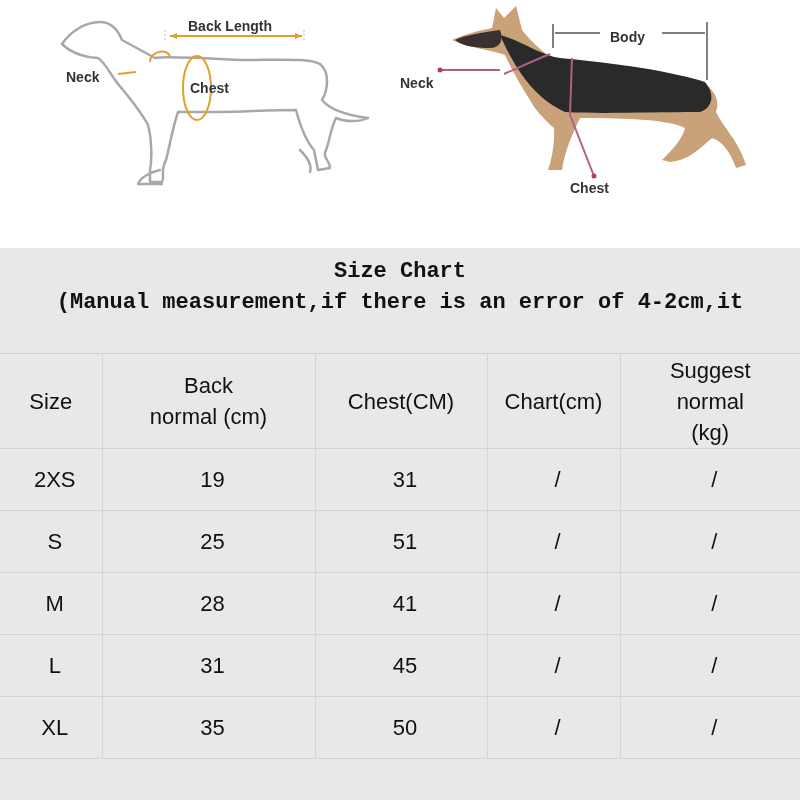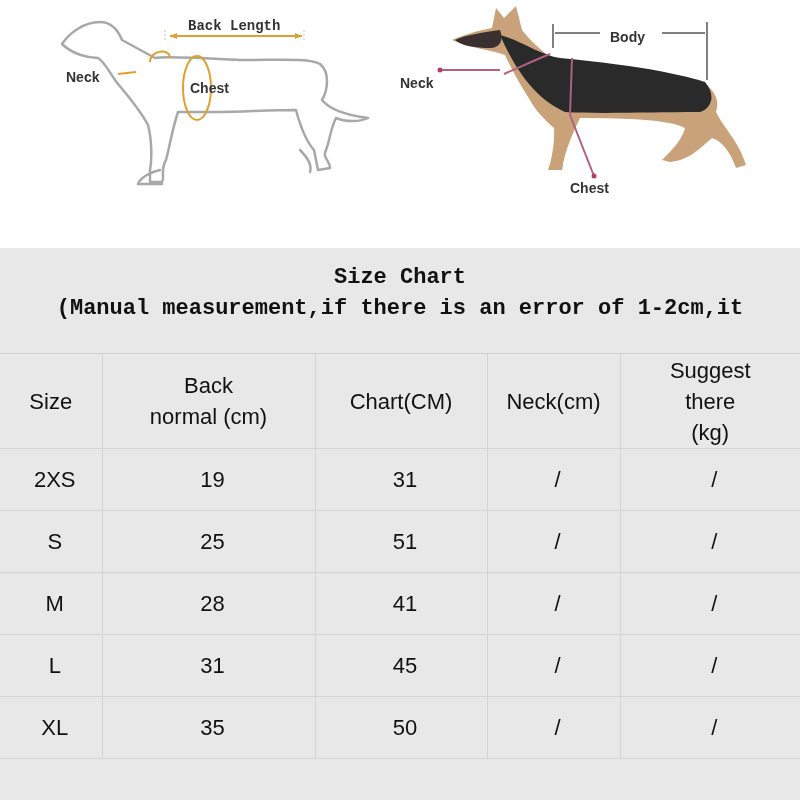--- a/index.html
+++ b/index.html
@@ -1,20 +1,20 @@
 <!DOCTYPE html>
 <html><head>
 <meta charset="utf-8">
 <style>
   html, body { margin: 0; padding: 0; }
   body { width: 800px; height: 800px; overflow: hidden; background: #ffffff; position: relative; font-family: "Liberation Sans", sans-serif; }
   .top { position: absolute; left: 0; top: 0; width: 800px; height: 248px; background: #ffffff; }
   .lbl { position: absolute; font-family: "Liberation Sans", sans-serif; font-weight: bold; font-size: 14px; color: #333; }
   .chart-area { position: absolute; left: 0; top: 248px; width: 800px; height: 552px; background: #e8e8e8; }
-  .title { position: absolute; left: 0; top: 0; width: 800px; height: 106px; text-align: center; font-family: "Liberation Mono", monospace; font-size: 22px; font-weight: bold; color: #111; line-height: 31px; padding-top: 14px; box-sizing: border-box; border-bottom: 1px solid #d0d0d0; }
+  .title { position: absolute; left: 0; top: 0; width: 800px; height: 106px; text-align: center; font-family: "Liberation Mono", monospace; font-size: 22px; font-weight: bold; color: #111; line-height: 31px; padding-top: 8px; box-sizing: border-box; border-bottom: 1px solid #d0d0d0; }
   table { position: absolute; left: 0; top: 106px; width: 800px; border-collapse: collapse; table-layout: fixed; }
   td, th { border: 1px solid #d4d4d4; text-align: center; vertical-align: middle; font-family: "Liberation Sans", sans-serif; font-size: 22px; color: #111; padding: 0; }
   th { height: 94px; font-weight: normal; line-height: 31px; }
   td { height: 61px; padding-left: 8px; }
   tr:first-child th { border-top: none; }
   th:first-child, td:first-child { border-left: none; margin-left: 39px; }
   th:last-child, td:last-child { border-right: none; }
 </style>
 </head>
 <body>
@@ -33,21 +33,21 @@
       <ellipse cx="197" cy="88" rx="14" ry="32"></ellipse>
       <line x1="118" y1="74" x2="136" y2="72"></line>
     </g>
     <g fill="#e0a030">
       <polygon points="170,36 177,33 177,39"></polygon>
       <polygon points="302,36 295,33 295,39"></polygon>
     </g>
     <line x1="165" y1="30" x2="165" y2="42" stroke="#e0c080" stroke-dasharray="2,2"></line>
     <line x1="304" y1="30" x2="304" y2="42" stroke="#e0c080" stroke-dasharray="2,2"></line>
   </svg>
-  <span class="lbl" style="left:188px;top:18px;font-family:Liberation Mono, monospace;">Back Length</span>
+  <span class="lbl" style="left:188px;top:18px;">Back Length</span>
   <span class="lbl" style="left:66px;top:69px;">Neck</span>
   <span class="lbl" style="left:190px;top:80px;">Chest</span>
 
   <svg width="400" height="220" style="position:absolute;left:400px;top:0;">
     <path d="M52,40 C60,36 80,30 92,28 L96,8 L104,18 L116,6 L122,30 C130,40 140,50 152,58 C190,62 250,70 300,80 C315,90 320,100 316,112 C325,130 338,140 346,165 L336,168 C330,150 320,140 312,138 C300,148 290,160 270,162 L262,160 C272,150 282,140 285,128 C270,120 230,118 180,118 C172,135 165,150 162,170 L148,170 C152,160 155,140 154,128 C145,120 135,110 130,100 C120,85 112,70 105,55 C92,50 70,48 52,40 Z" fill="#c9a27a"></path>
     <path d="M100,35 C120,40 140,55 160,58 C200,62 260,68 305,82 C316,95 312,108 300,112 C250,112 200,114 165,112 C140,100 120,80 100,35 Z" fill="#2a2a2a"></path>
     <path d="M55,40 C65,35 85,32 100,30 C104,40 100,48 90,48 C75,48 62,46 55,40 Z" fill="#3a3030"></path>
     <g stroke="#b06080" stroke-width="2" fill="none">
       <path d="M104,74 C118,68 135,60 150,54"></path>
       <line x1="172" y1="58" x2="170" y2="115"></line>
@@ -64,42 +64,42 @@
     </g>
   </svg>
   <span class="lbl" style="left:610px;top:29px;">Body</span>
   <span class="lbl" style="left:400px;top:75px;">Neck</span>
   <span class="lbl" style="left:570px;top:180px;">Chest</span>
 </div>
 
 <div class="chart-area">
   <div class="title">
     <div>Size Chart</div>
-    <div>(Manual measurement,if there is an error of 1-2cm,it</div>
+    <div>(Manual measurement,if there is an error of 4-2cm,it</div>
   </div>
   <table>
     <colgroup>
       <col style="width:102px">
         <col style="width:213px">
         <col style="width:172px">
         <col style="width:133px">
         <col style="width:180px">
     </colgroup>
     <tbody>
         <tr>
       <th><span>Size</span></th>
       <th>
             <div>Back</div>
             <div>normal (cm)</div>
           </th>
-      <th><span>Chart(CM)</span></th>
-      <th><span>Neck(cm)</span></th>
+      <th><span>Chest(CM)</span></th>
+      <th><span>Chart(cm)</span></th>
       <th>
             <div>Suggest</div>
-            <div>there</div>
+            <div>normal</div>
             <div>(kg)</div>
           </th>
     </tr>
     <tr>
       <td>2XS</td>
       <td>19</td>
       <td>31</td>
       <td>/</td>
       <td>/</td>
     </tr>

